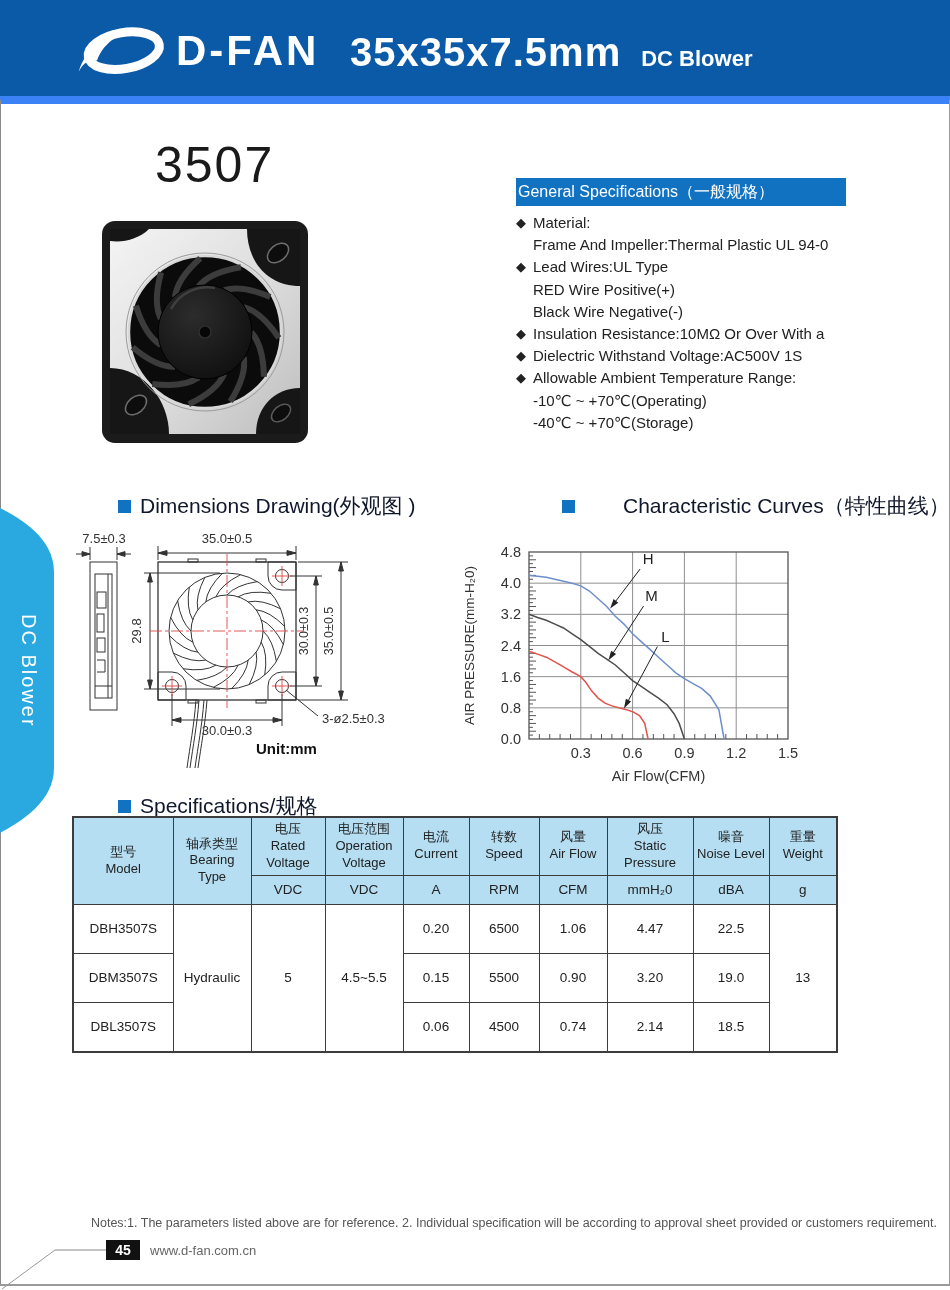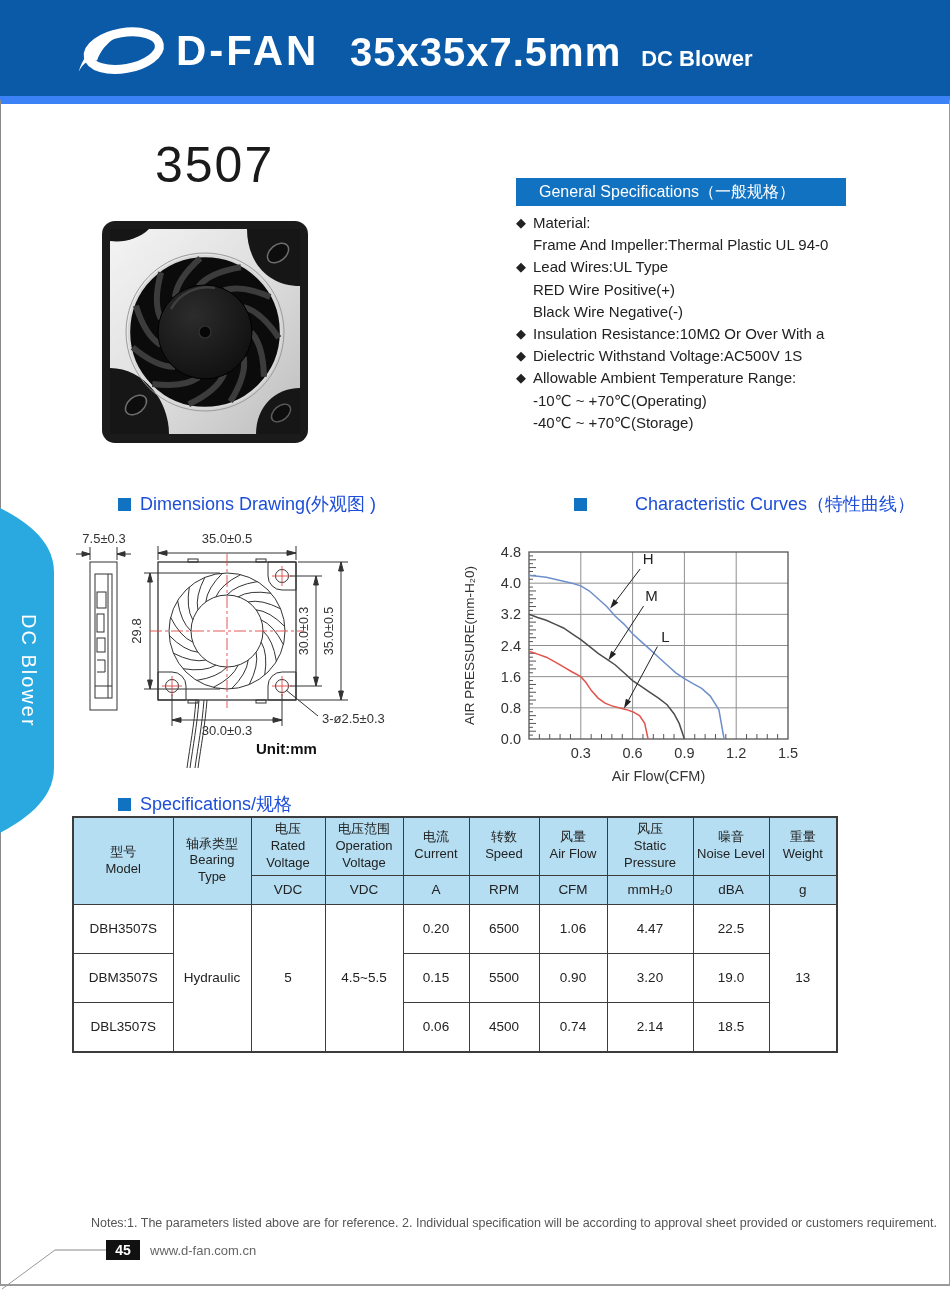--- a/index.html
+++ b/index.html
@@ -26,28 +26,28 @@
     position:absolute;left:0;top:498px;width:56px;height:345px;display:flex;align-items:center;justify-content:center;
     writing-mode:vertical-rl;color:#fff;font-size:20px;letter-spacing:2px;pointer-events:none;
   }
 
   .model-number{position:absolute;left:155px;top:136px;font-size:50px;font-weight:500;color:#1a1a1a;letter-spacing:2px;}
 
   .photo{position:absolute;left:97px;top:216px;}
 
   
   .gs-bar{position:absolute;left:516px;top:178px;width:330px;height:28px;background:#1172c2;color:#fff;
-    font-size:16px;display:flex;align-items:center;padding-left:23px;box-sizing:border-box;}
+    font-size:16px;display:flex;align-items:center;padding-left:2px;box-sizing:border-box;}
   .gs-list{position:absolute;left:516px;top:212px;width:432px;}
   .gs-line{font-size:15px;line-height:22.2px;color:#222;display:flex;}
   .gs-line .diamond{width:17px;flex:0 0 17px;font-size:13px;}
   .gs-line.cont{padding-left:17px;}
 
   
-  .sec-head{position:absolute;display:flex;align-items:center;gap:9px;font-size:18px;color:#1d4ed8;padding-left:48px;}
+  .sec-head{position:absolute;display:flex;align-items:center;gap:9px;font-size:21px;color:#0f172a;padding-left:48px;}
   .sec-head .sq{width:13px;height:13px;background:#1172c2;flex:0 0 13px;}
 
   .dims-svg{position:absolute;left:70px;top:530px;}
   .chart-svg{position:absolute;left:458px;top:532px;}
 
   
   .spec-table{position:absolute;left:72px;top:816px;border-collapse:collapse;table-layout:fixed;width:764px;
     border:2px solid #3c3c3c;}
   .spec-table th,.spec-table td{border:1px solid #3c3c3c;text-align:center;vertical-align:middle;}
   .spec-table thead th{background:#b5def2;font-weight:400;font-size:13px;line-height:1.3;padding:3px 1px;color:#222;}
@@ -173,21 +173,21 @@
       </div>
       <div class="gs-line cont">
         <span>-40℃ ~ +70℃(Storage)</span>
       </div>
     </div>
 
   <div class="sec-head" style="left:70px;top:492px;">
     <span class="sq"></span>
     <span>Dimensions Drawing(外观图 )</span>
   </div>
-  <div class="sec-head" style="left:526px;top:492px;gap:48px;">
+  <div class="sec-head" style="left:514px;top:492px;gap:48px;">
     <span class="sq"></span>
     <span>Characteristic Curves（特性曲线）</span>
   </div>
 
   <svg class="dims-svg" width="400" height="258" viewBox="0 0 400 258" font-family="Liberation Sans, DejaVu Sans, sans-serif">
     <g stroke="#333" stroke-width="1" fill="none">
 
       <rect x="20" y="32" width="27" height="148"></rect>
       <rect x="25" y="44" width="17" height="124"></rect>
       <line x1="38" y1="44" x2="38" y2="168"></line>

